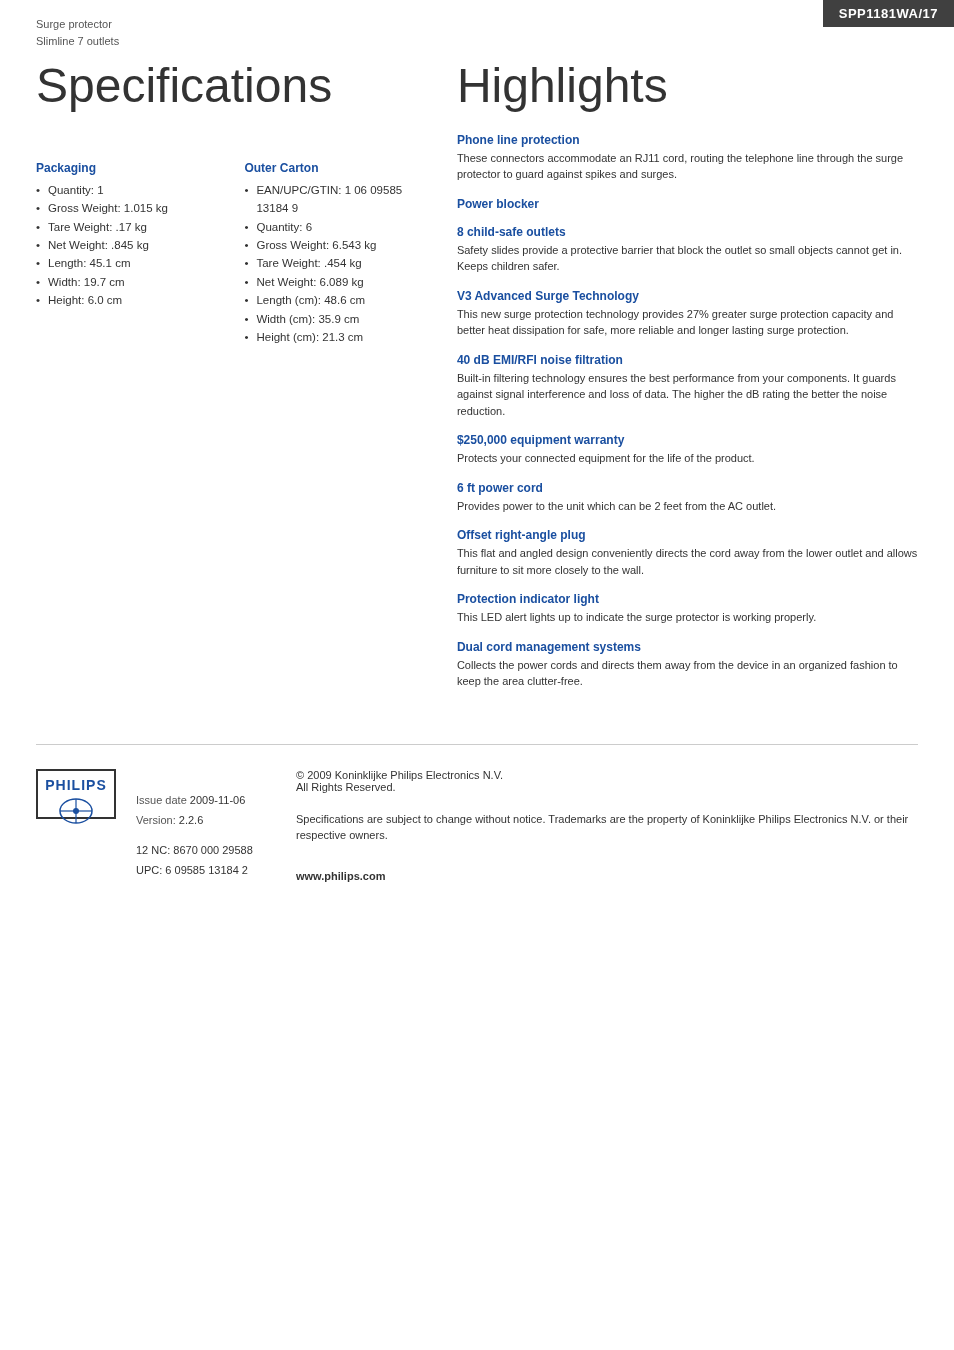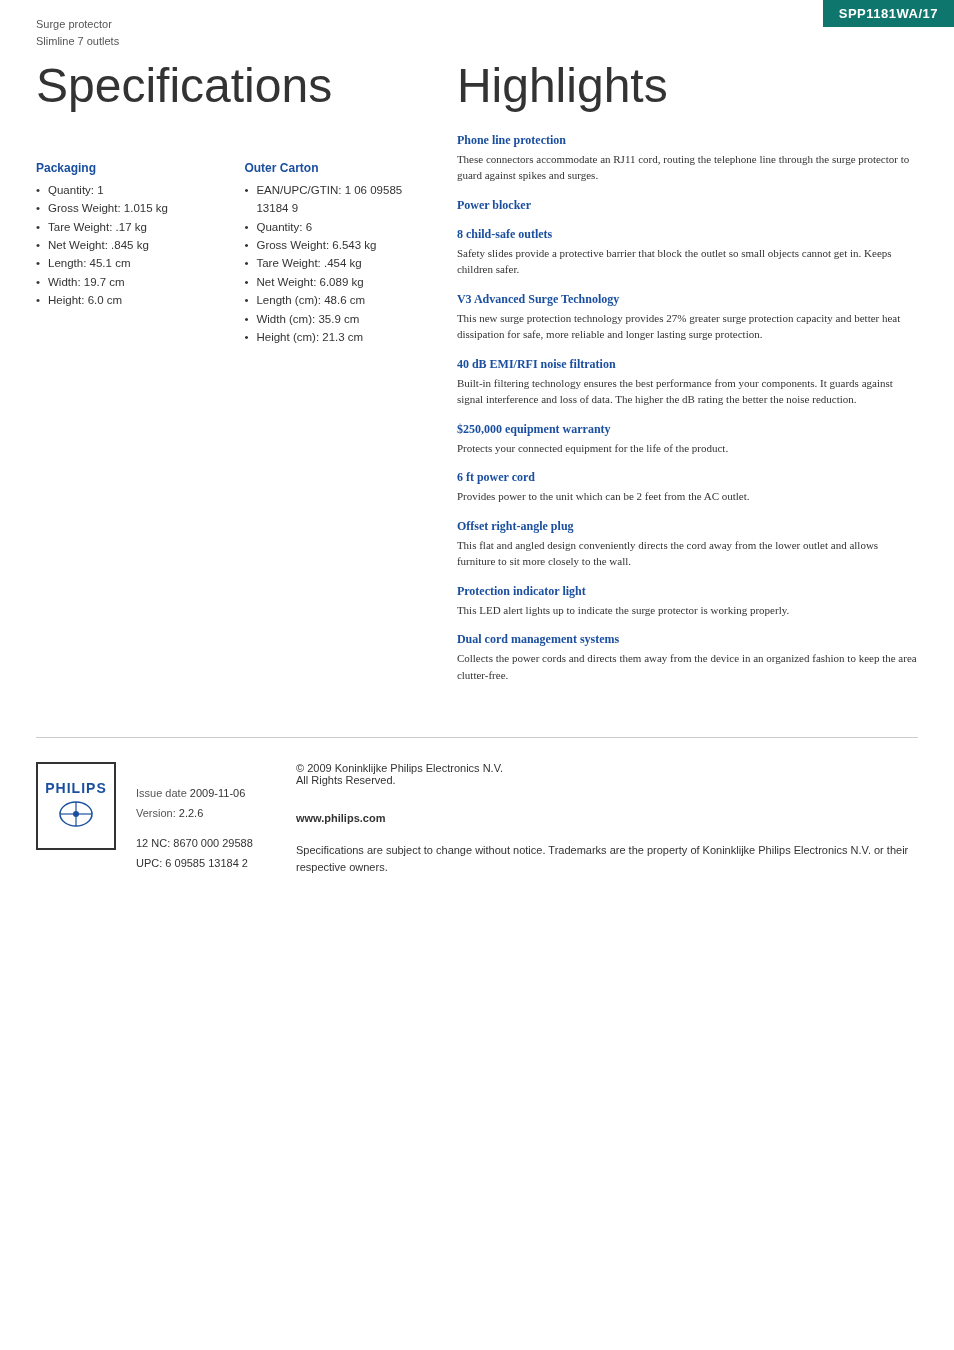--- a/index.html
+++ b/index.html
@@ -11,21 +11,21 @@
       color: #333;
       background: #fff;
       position: relative;
     }
 
     
     .header-bar {
       position: absolute;
       top: 0;
       right: 0;
-      background: #0f766e;
+      background: #404040;
       color: #fff;
       padding: 6px 16px;
       font-size: 13px;
       font-weight: bold;
       letter-spacing: 0.5px;
     }
 
     
     .product-info {
       position: absolute;
@@ -109,21 +109,20 @@
     .highlights-title {
       font-size: 48px;
       font-weight: 300;
       color: #333;
       margin-bottom: 20px;
       line-height: 1.1;
     }
 
     .highlight-item {
       margin-bottom: 14px;
-      font-family: Liberation Serif, serif;
     }
 
     .highlight-title {
       font-size: 12px;
       font-weight: bold;
       color: #1a4fa0;
       margin-bottom: 3px;
     }
 
     .highlight-text {
@@ -143,25 +142,25 @@
     
     .footer {
       display: flex;
       align-items: flex-start;
       padding: 24px 36px;
       gap: 20px;
     }
 
     .philips-logo {
       width: 80px;
-      height: 88px;
+      height: 50px;
       border: 2px solid #333;
       display: flex;
       align-items: center;
-      justify-content: center;
+      justify-content: space-between;
       flex-shrink: 0;
       flex-direction: column;
       padding: 6px;
     }
 
     .philips-logo-text {
       font-size: 14px;
       font-weight: bold;
       color: #1a4fa0;
       letter-spacing: 1px;
@@ -331,19 +330,19 @@
       </div>
       <div>
         <span>UPC:</span>
         <span> </span><span>6 09585 13184 2</span>
       </div>
     </div>
 
     <div class="footer-right">
       <div id="copyright-text" style="white-space: pre-line;">© 2009 Koninklijke Philips Electronics N.V.
 All Rights Reserved.</div>
+      <div style="line-height: 1.5;">Specifications are subject to change without notice. Trademarks are the property of Koninklijke Philips Electronics N.V. or their respective owners.</div>
       <div style="margin-top: 8px;">
         <span class="footer-link">www.philips.com</span>
       </div>
-      <div style="line-height: 1.5;">Specifications are subject to change without notice. Trademarks are the property of Koninklijke Philips Electronics N.V. or their respective owners.</div>
     </div>
   </div>
 </div>
 
 </body></html>

